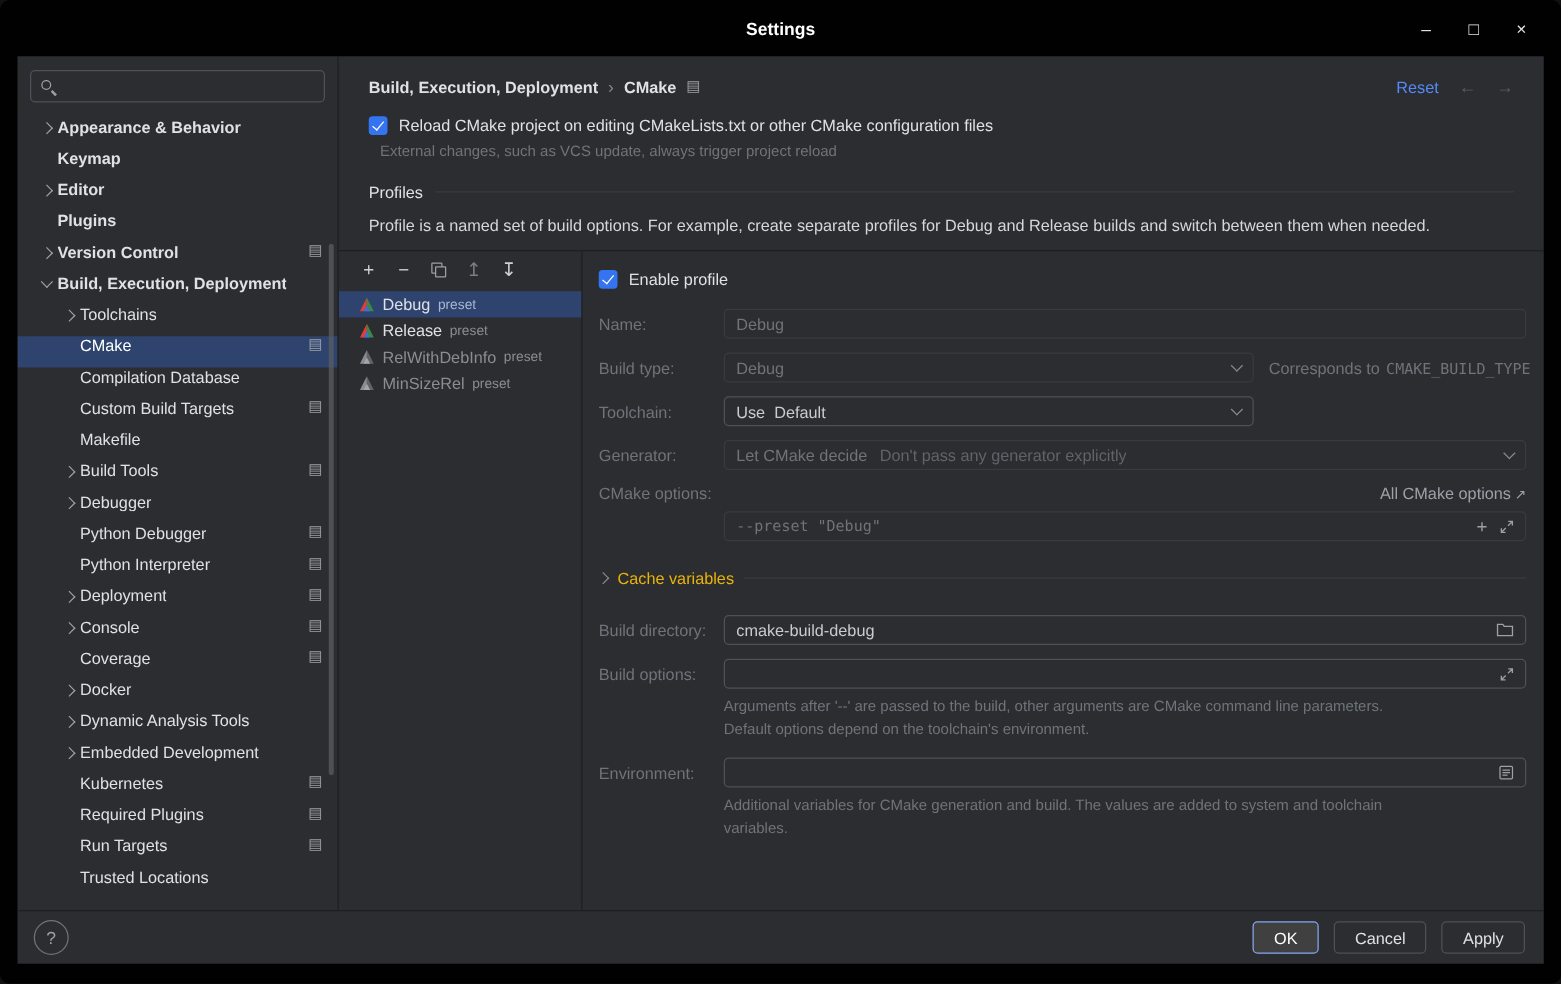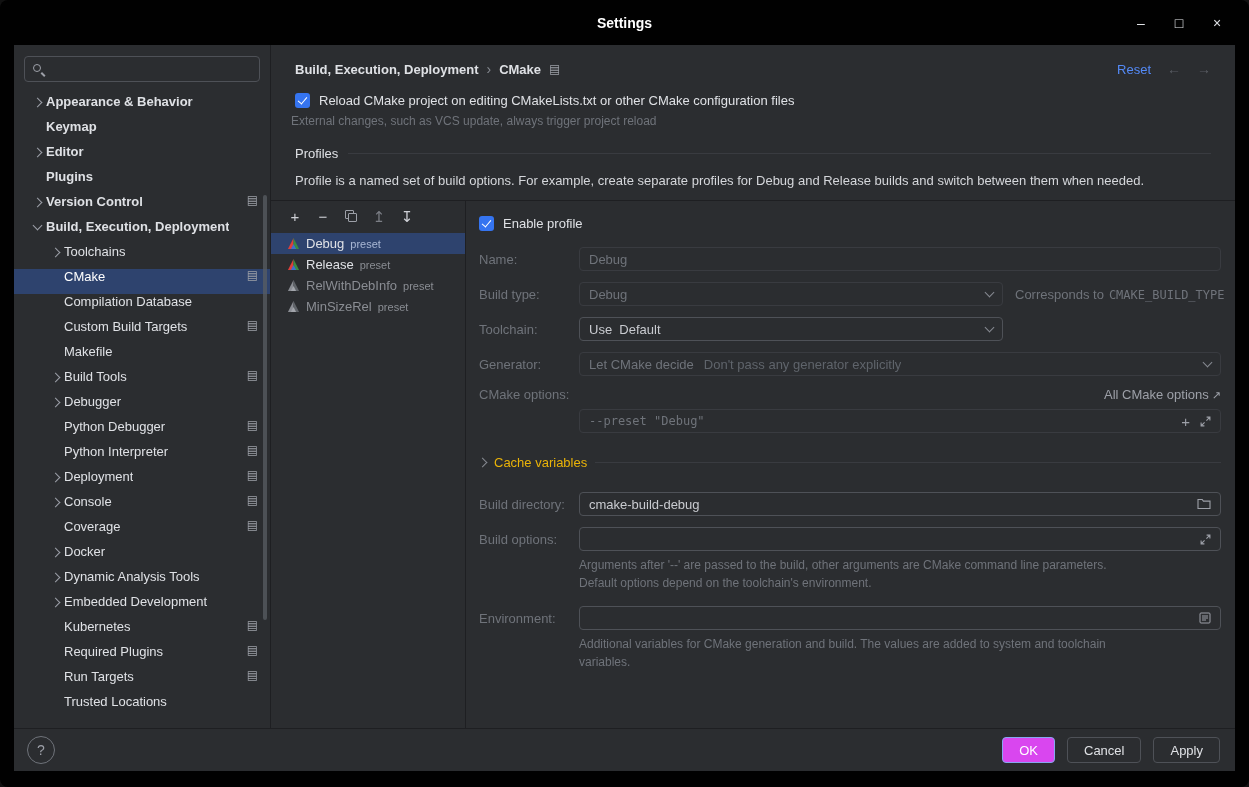--- a/index.html
+++ b/index.html
@@ -41,21 +41,21 @@
   .bc-badge{margin:0 0 0 8px;}
   .bc-right{margin-left:auto;display:flex;align-items:center;gap:16px;}
   .reset-link{color:#548af7;cursor:pointer;}
   .nav-arrow{color:#5a5d63;font-size:14px;}
   .check-row{display:flex;align-items:center;gap:9px;cursor:default;}
   .reload-row{margin:8px 24px 0 24px;}
   .checkbox{width:15px;height:15px;border-radius:3px;background:#3574f0;display:flex;align-items:center;justify-content:center;flex-shrink:0;}
   .tick{width:4px;height:8px;border-right:1.8px solid #fff;border-bottom:1.8px solid #fff;transform:rotate(40deg);margin-top:-2px;}
   .check-label{color:#dfe1e5;}
   .hint{color:#6f737a;font-size:12px;line-height:1.45;}
-  .reload-hint{margin:5px 24px 0 20px;}
+  .reload-hint{margin:5px 24px 0 33px;}
   .section-header{display:flex;align-items:center;gap:10px;margin:16px 24px 0 24px;color:#dfe1e5;}
   .hline{flex:1;height:1px;background:#393b40;}
   .profiles-desc{margin:12px 24px 12px 24px;color:#d5d7db;}
   
   .profiles-area{flex:1;display:flex;border-top:1px solid #1e1f22;min-height:0;}
   .profiles-panel{width:194px;flex-shrink:0;border-right:1px solid #1e1f22;display:flex;flex-direction:column;}
   .ptoolbar{display:flex;align-items:center;gap:4px;padding:4px 0 4px 12px;}
   .tb-btn{width:24px;height:22px;display:flex;align-items:center;justify-content:center;color:#ced0d6;cursor:pointer;border-radius:3px;}
   .tb-txt{font-size:15px;line-height:1;}
   .tb-btn.dim{color:#7b7e85;}
@@ -96,21 +96,21 @@
   .fld-ico{display:flex;align-items:center;justify-content:center;margin-left:10px;color:#9da0a8;flex-shrink:0;cursor:pointer;}
   .fld-ico.plus{font-size:15px;line-height:1;}
   .cache-row{display:flex;align-items:center;gap:8px;margin:22px 0 22px 0;color:#eab308;cursor:pointer;}
   .cache-row .chev{border-color:#868a91;}
   .form-hint{margin:-6px 0 14px 100px;}
   .env-hint{max-width:560px;}
   
   .footer{height:42px;flex-shrink:0;border-top:1px solid #1e1f22;display:flex;align-items:center;padding:0 15px 0 13px;gap:12px;}
   .help-btn{width:26px;height:26px;border:1px solid #6f737a;border-radius:50%;display:flex;align-items:center;justify-content:center;color:#9da0a8;font-size:14px;cursor:pointer;}
   .btn{height:26px;padding:0 16px;border-radius:4px;border:1px solid #4e5157;background:transparent;color:#dfe1e5;font:inherit;cursor:pointer;}
-  .btn.primary{background:#d946ef;border-color:#87a6f1;color:#ffffff;}
+  .btn.primary{background:#404040;border-color:#87a6f1;color:#ffffff;}
 </style>
 </head>
 <body>
 
 <div class="stage">
 
   <div class="titlebar">
     <span class="title">Settings</span>
     <div class="win-controls">
       <span class="wbtn">–</span>

